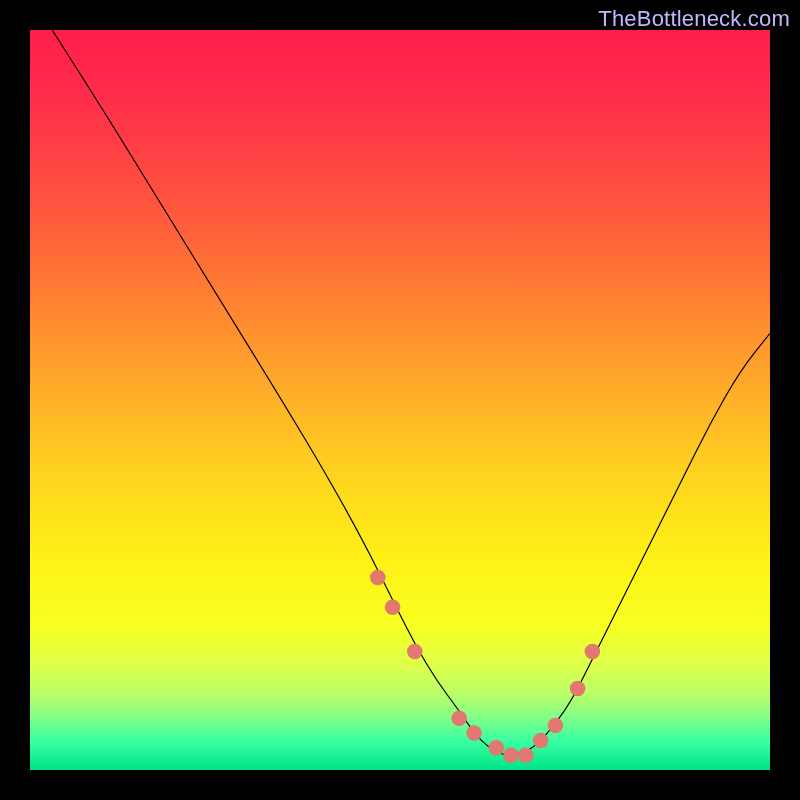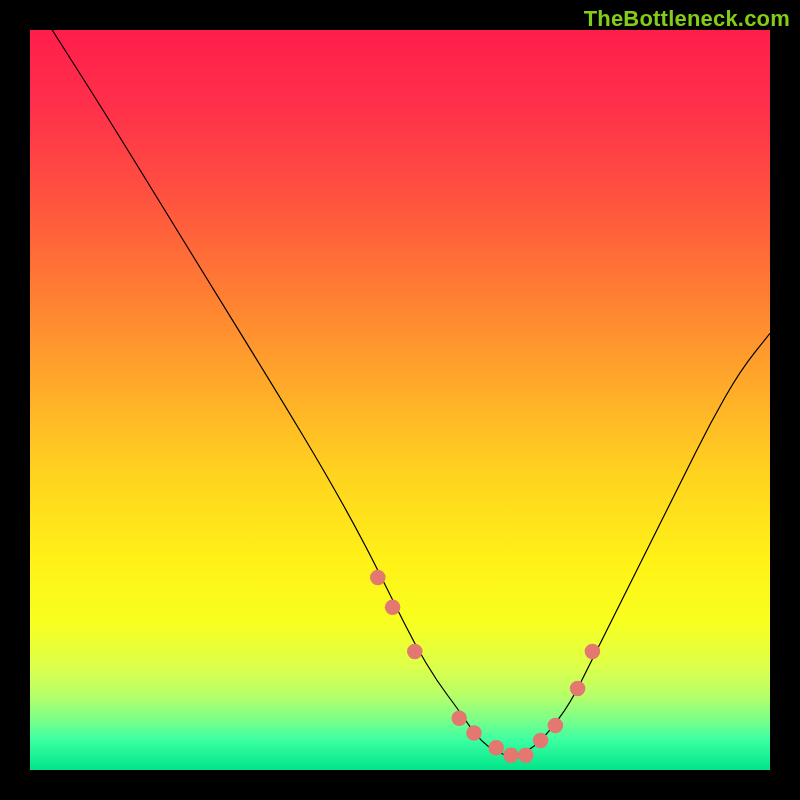--- a/index.html
+++ b/index.html
@@ -16,23 +16,23 @@
     top: 0;
     left: 0;
     width: 800px;
     height: 800px;
     background: #000;
   }
   .watermark {
     position: absolute;
     top: 6px;
     right: 10px;
-    color: #84cc16;
+    color: #c4b5fd;
     font-size: 22px;
-    font-weight: 700;
+    font-weight: 400;
     letter-spacing: 0.2px;
     z-index: 50;
     user-select: none;
   }
   .plot {
     position: absolute;
     left: 30px;
     top: 30px;
     width: 740px;
     height: 740px;

